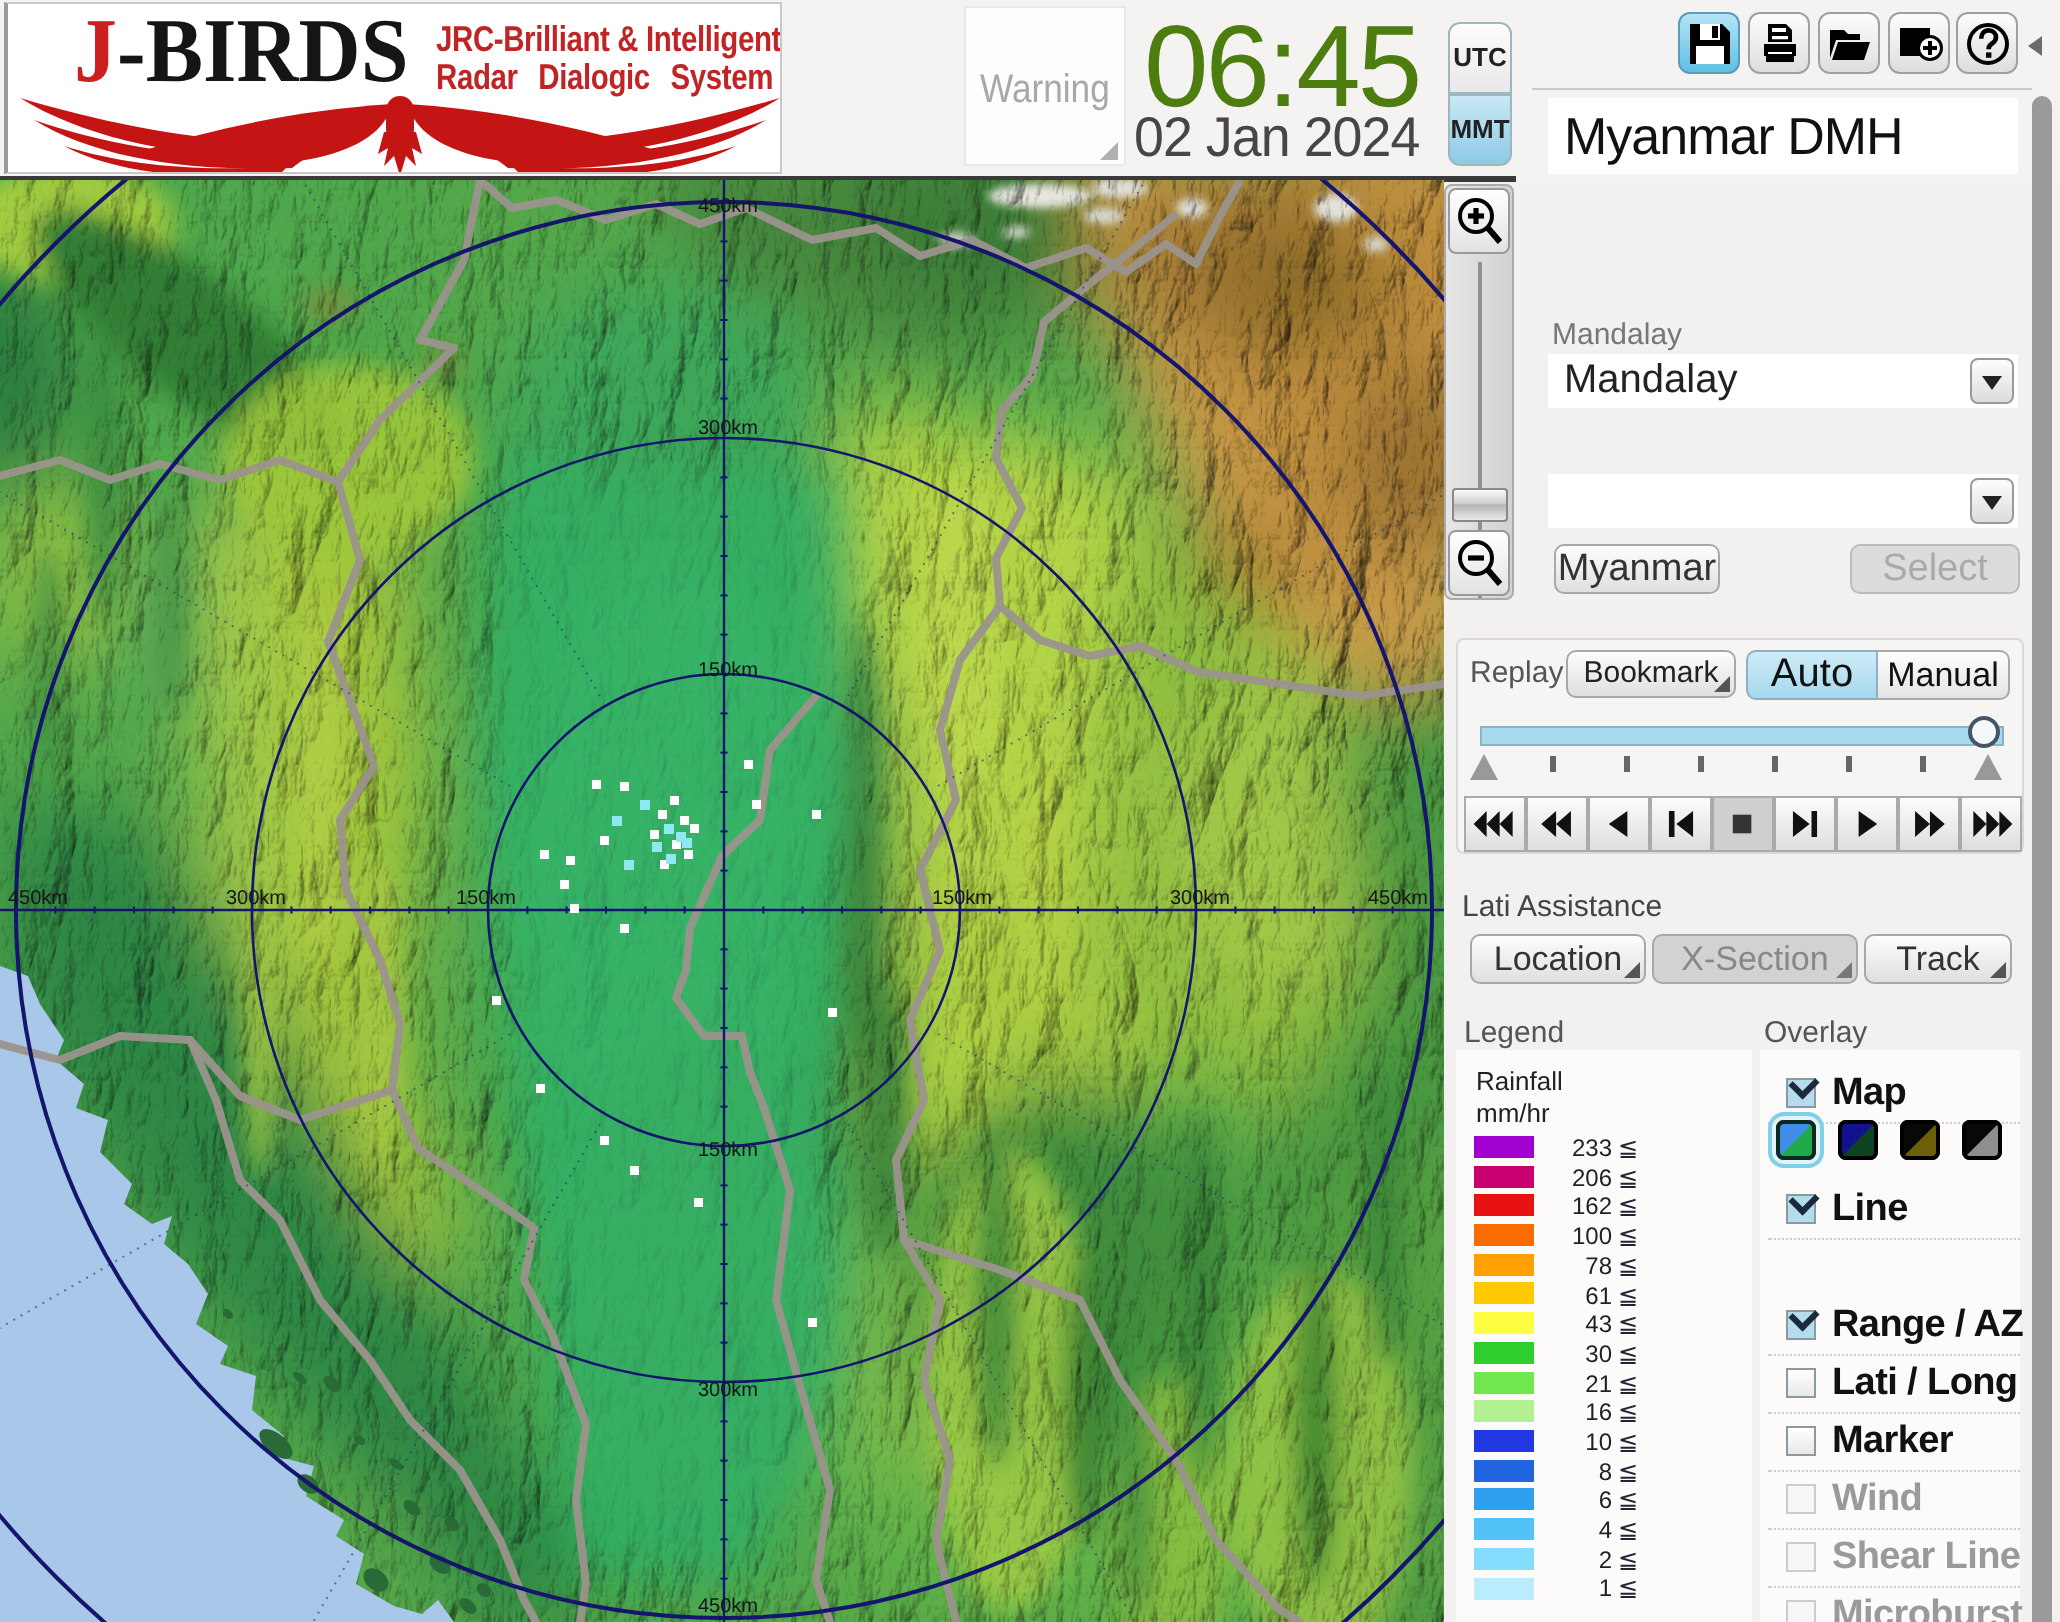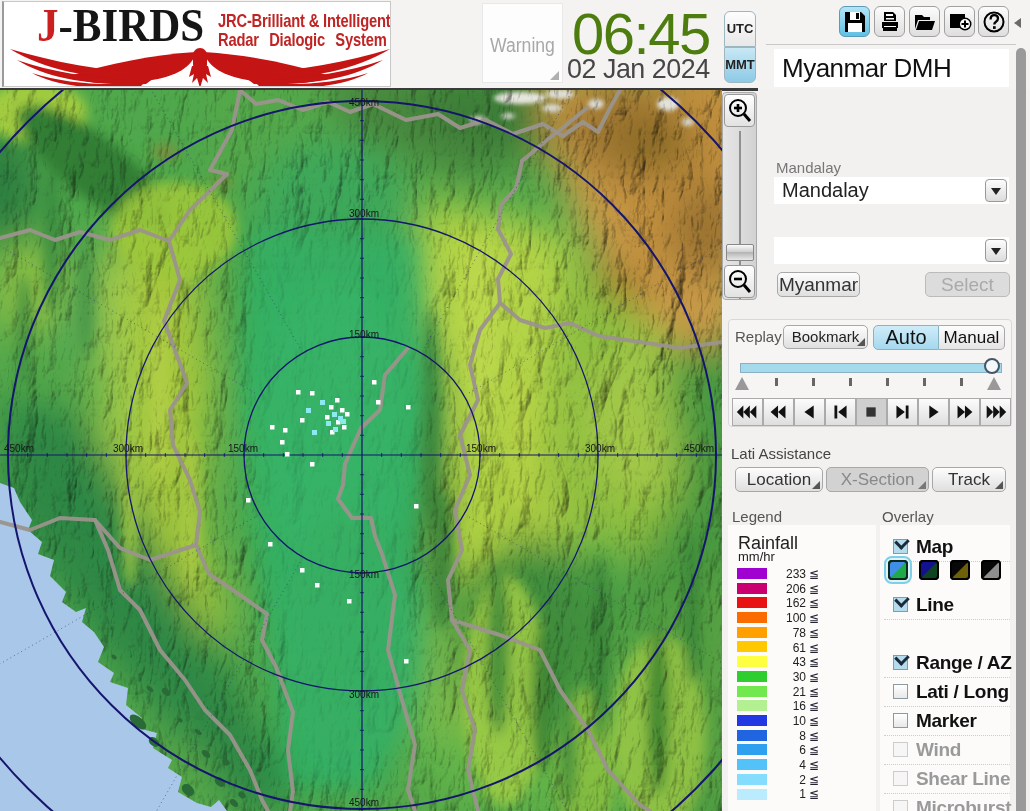--- a/index.html
+++ b/index.html
@@ -61,21 +61,21 @@
 .tick{position:absolute;top:58px;width:3px;height:8px;background:#666}
 .tri{position:absolute;top:57px;width:0;height:0;border-left:7px solid transparent;border-right:7px solid transparent;border-bottom:13px solid #999}
 .play{position:absolute;top:78px;width:31px;height:28px;border:1px solid #aaa;background:linear-gradient(#fcfcfc,#dedede)}
 .play.pressed{background:#cfcfcf}
 .play svg{position:absolute;left:0;top:0}
 
 #dalbl{position:absolute;left:731px;top:445px;font-size:15px;color:#444}
 
 #legendlbl{position:absolute;left:732px;top:508px;font-size:15px;color:#555}
 #legendbox{position:absolute;left:728px;top:525px;width:148px;height:286px;background:#fcfbfa}
-#rainfall1{position:absolute;left:10px;top:8px;font-size:18px;color:#222}
+#rainfall1{position:absolute;left:10px;top:8px;font-size:13px;color:#222}
 #rainfall2{position:absolute;left:10px;top:24px;font-size:13px;color:#222}
 .sw{position:absolute;left:9px;width:30px;height:11px}
 .swv{position:absolute;left:40px;width:38px;text-align:right;font-size:12px;color:#222}
 .swq{position:absolute;left:81px;font-size:12px;color:#223}
 
 #overlaylbl{position:absolute;left:882px;top:508px;font-size:15px;color:#555}
 #overlaybox{position:absolute;left:880px;top:525px;width:130px;height:286px;background:#fcfbfa}
 .ovrow{position:absolute;left:884px;width:126px;height:28px;border-bottom:1px dotted #ccc}
 .cb{position:absolute;left:9px;top:5px;width:15px;height:15px;border:1px solid #8a9aa0;background:linear-gradient(#fff,#e8e8e8)}
 .cb.on{background:#b5dcec}

